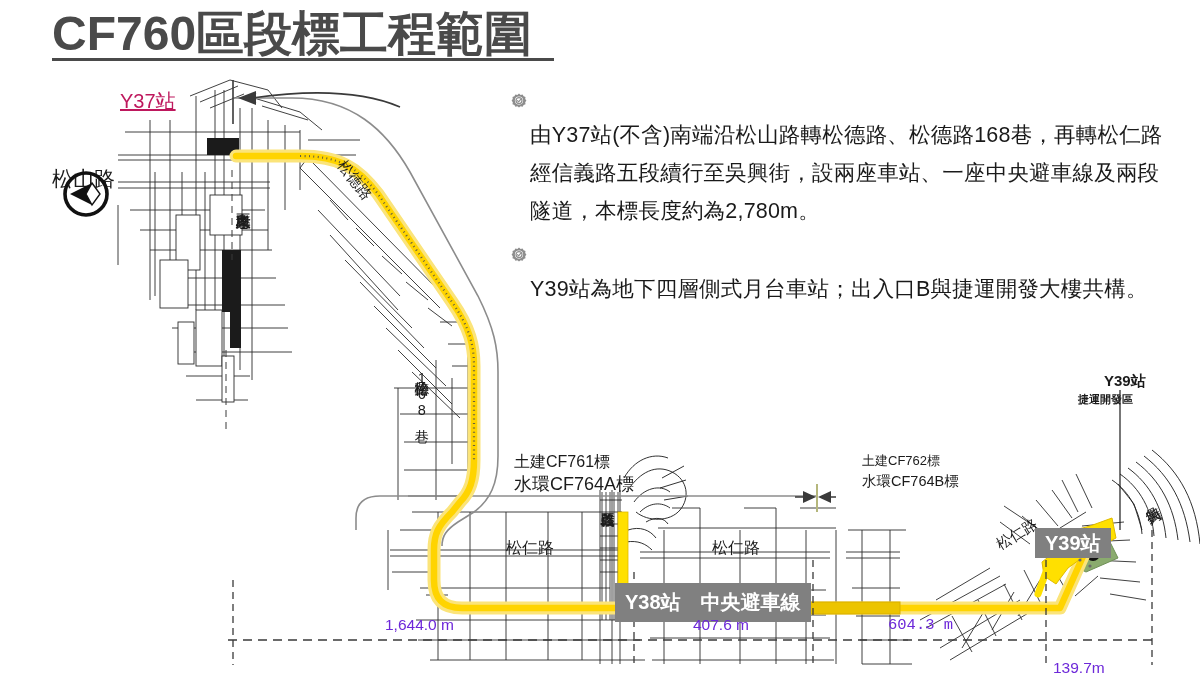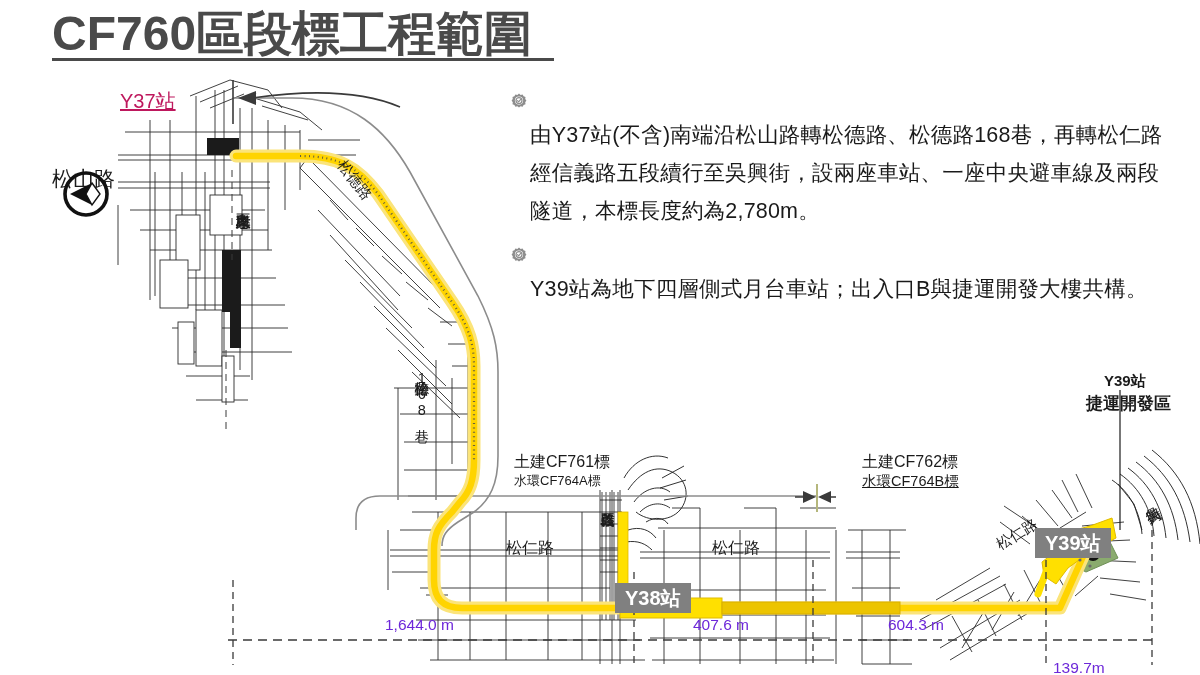--- a/index.html
+++ b/index.html
@@ -441,50 +441,51 @@
 
   <div class="maplbl" style="left:52px; top:85px; font-size:21px;margin-top:20px;">松山路</div>
 
   <div class="maplbl vert" style="left:236px; top:142px; font-size:15px; height:116px;">忠孝東路五段</div>
 
   <div class="maplbl" style="left:348px; top:97px; font-size:15px; transform:rotate(52deg); transform-origin:left top;">松德路</div>
 
   <div class="maplbl vert" style="left:414px; top:310px; font-size:14.5px; height:104px;">松德路168巷</div>
 
   <div class="maplbl" style="left:514px; top:392px; font-size:16px;">土建CF761標</div>
-  <div class="maplbl" style="left:514px; top:412px; font-size:13px;">水環CF764A標</div>
-
-  <div class="maplbl" style="left:862px; top:392px; font-size:16px;">土建CF762標</div>
-  <div class="maplbl" style="left:862px; top:412px; font-size:14.5px;text-decoration:underline;">水環CF764B標</div>
+  <div class="maplbl" style="left:514px; top:412px; font-size:18px;">水環CF764A標</div>
+
+  <div class="maplbl" style="left:862px; top:392px; font-size:13px;">土建CF762標</div>
+  <div class="maplbl" style="left:862px; top:412px; font-size:14.5px;">水環CF764B標</div>
 
   <div class="maplbl" style="left:506px; top:478px; font-size:16px;">松仁路</div>
   <div class="maplbl" style="left:712px; top:478px; font-size:16px;">松仁路</div>
   <div class="maplbl" style="left:993px; top:478px; font-size:15px; transform:rotate(-31deg); transform-origin:left top;">松仁路</div>
 
   <div class="maplbl vert" style="left:601px; top:442px; font-size:14px; height:104px;">信義路五段</div>
 
   <div class="maplbl vert" style="left:1138px; top:442px; font-size:15px; height:70px; transform:rotate(-28deg); transform-origin:left top;">吳興街</div>
 
   <div class="maplbl" style="left:1104px; top:312px; font-size:15px; font-weight:bold;">Y39站</div>
-  <div class="maplbl" style="left:1078px; top:332px; font-size:17px; font-weight:bold;margin-left:8px;">捷運開發區</div>
+  <div class="maplbl" style="left:1078px; top:332px; font-size:11px; font-weight:bold;">捷運開發區</div>
 
   <div class="maplbl" style="left:62px; top:110px;">
     <svg width="48" height="48" viewBox="0 0 48 48">
       <circle cx="24" cy="24" r="21" fill="none" stroke="#111" stroke-width="3.6"></circle>
       <polygon points="8,24 30,13 24,24 30,35" fill="#111"></polygon>
       <polygon points="30,13 38,24 30,35 24,24" fill="#ffffff" stroke="#111" stroke-width="1.4"></polygon>
     </svg>
   </div>
 
-  <div class="station-chip" style="left:615px; top:523px; height:30px; font-size:20px;">
+  <div class="station-chip" style="left:615px; top:523px; height:39px; font-size:20px;">
     <span class="chip-cell">Y38站</span>
+    <span class="chip-cell">中央避車線</span>
   </div>
 
   <div class="station-chip" style="left:1035px; top:468px; height:30px; font-size:20px;">
     <span class="chip-cell">Y39站</span>
   </div>
 
   <div class="dim-text" style="left:385px; top:556px;">1,644.0 m</div>
   <div class="dim-text" style="left:693px; top:556px;">407.6 m</div>
-  <div class="dim-text" style="left:888px; top:556px;">604.3 m</div>
+  <div class="dim-text" style="left:888px; top:556px;font-family:Liberation Mono, monospace;">604.3 m</div>
   <div class="dim-text" style="left:1053px; top:556px;margin-top:43px;">139.7m</div>
 
 </div>
 
 </body></html>

